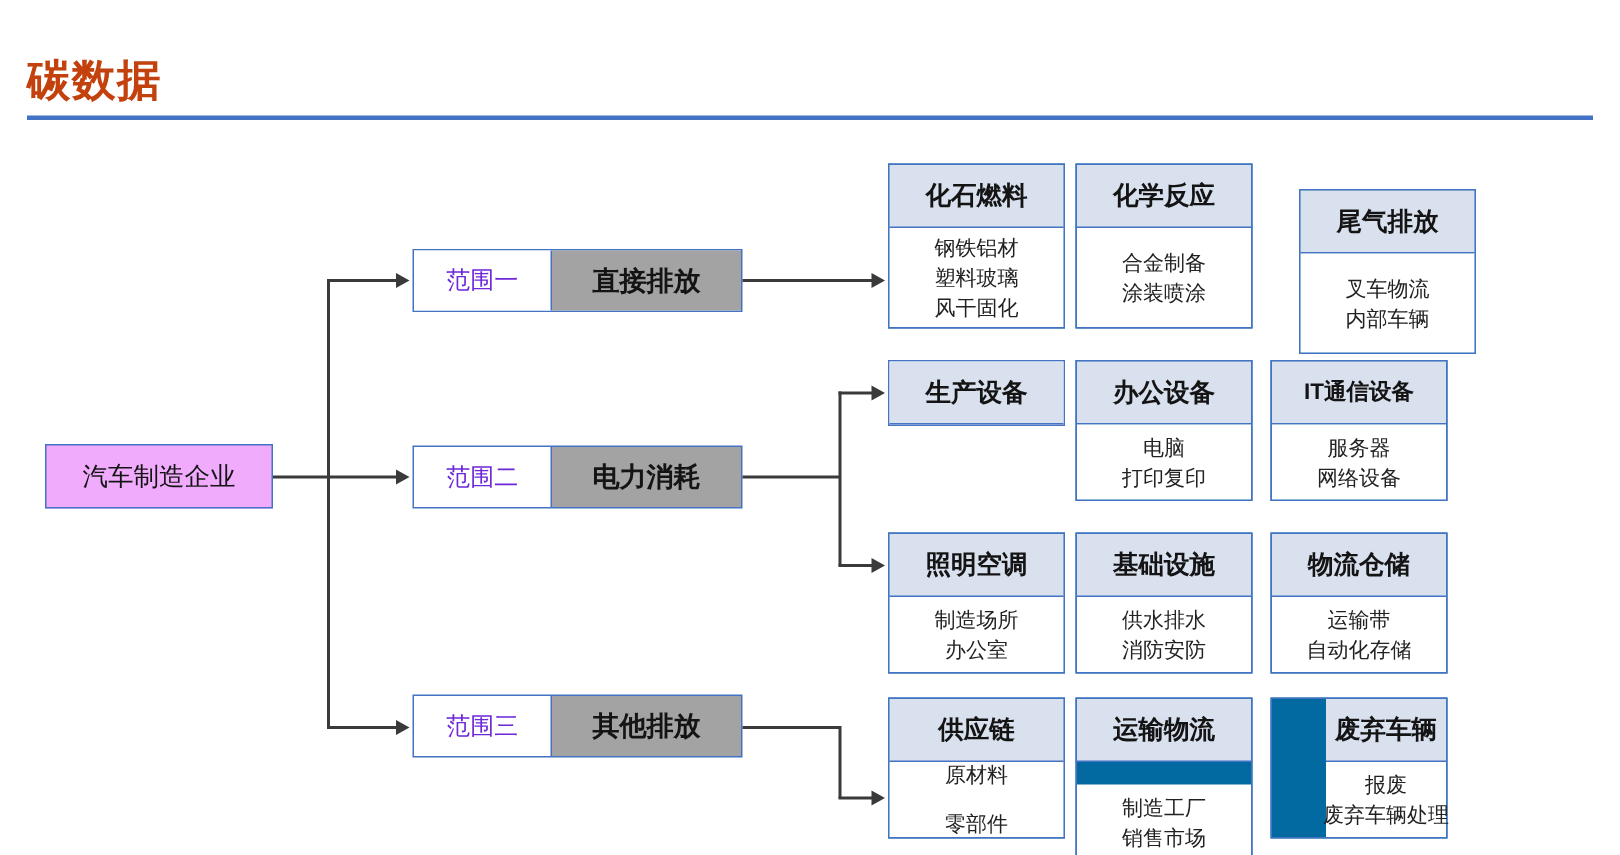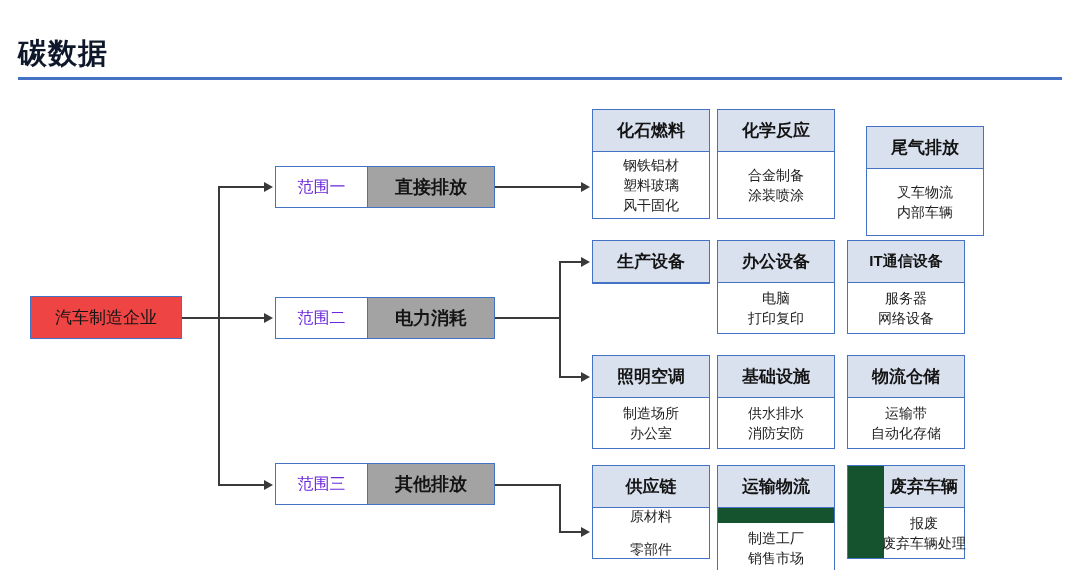--- a/index.html
+++ b/index.html
@@ -20,38 +20,38 @@
   }
 
   
   #page-title {
     position: absolute;
     left: 18px;
     top: 34px;
     font-size: 29px;
     font-weight: bold;
     letter-spacing: 1px;
-    color: #0f172a;
+    color: #c2410c;
     white-space: nowrap;
   }
   #title-rule {
     position: absolute;
     left: 18px;
     top: 77px;
     width: 1044px;
     height: 3px;
     background: #4472c4;
   }
 
   
   .node {
     position: absolute;
     box-sizing: border-box;
     border: 1px solid #4472c4;
-    background: #ef4444;
+    background: #f0abfc;
     display: flex;
     align-items: center;
     justify-content: center;
     font-size: 16px;
     color: #141414;
     white-space: nowrap;
   }
 
   #root-node {
     left: 30px;
@@ -98,21 +98,21 @@
   #scope-row-0 { top: 166px; }
   #scope-row-1 { top: 297px; }
   #scope-row-2 { top: 463px; }
 
   
   .card {
     position: absolute;
     box-sizing: border-box;
     width: 118px;
     border: 1px solid #4472c4;
-    background: #14532d;
+    background: #0369a1;
   }
   .card-header {
     box-sizing: border-box;
     height: 42px;
     background: #d9e0ee;
     border-bottom: 1px solid #4472c4;
     display: flex;
     align-items: center;
     justify-content: center;
     font-size: 17px;

